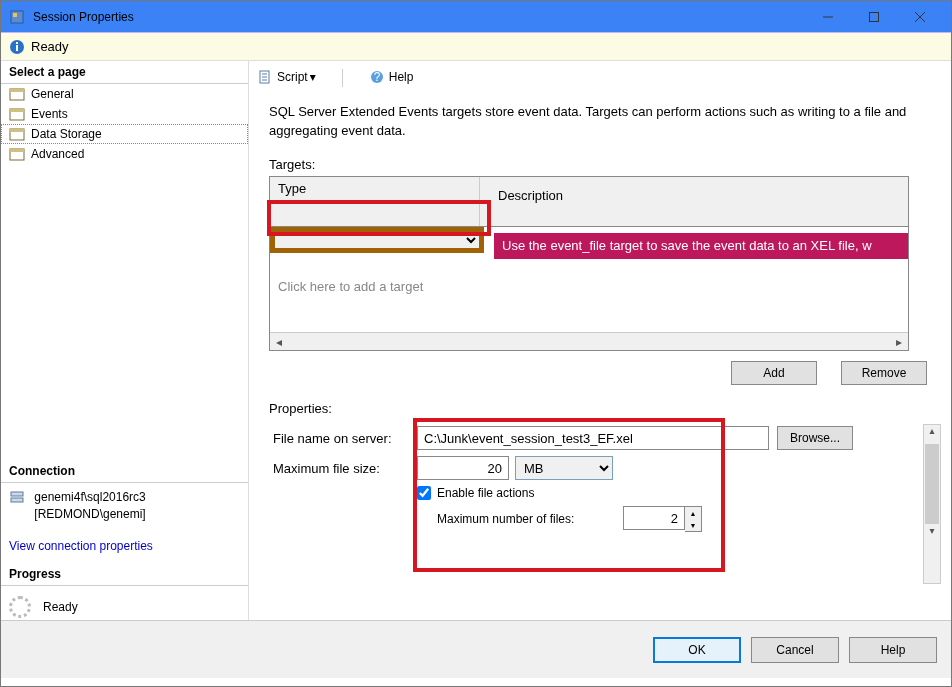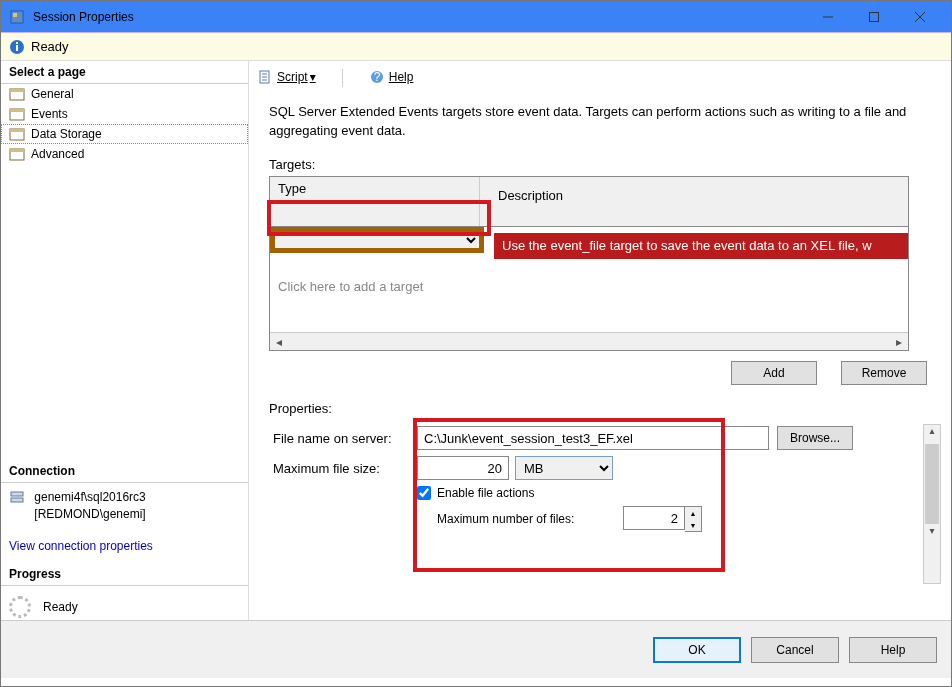--- a/index.html
+++ b/index.html
@@ -31,39 +31,39 @@
 .lsec-fill { flex: 1; background: #fff; }
 .connbox { background: #fff; padding: 6px 8px; }
 .conn-icon { width: 16px; height: 16px; margin-right: 6px; vertical-align: top; display: inline-block; }
 .conn-text { display: inline-block; line-height: 1.4; }
 .linkbox { background: #fff; padding: 10px 8px; }
 .linkbox a { color: #0000cc; cursor: pointer; }
 .progressbox { background: #fff; padding: 10px 8px; display: flex; align-items: center; }
 .spinner { width: 22px; height: 22px; border: 3px dotted #bbb; border-radius: 50%; margin-right: 12px; }
 
 
-.toolbar { padding: 6px 4px; display: flex; align-items: flex-end; gap: 16px; border-bottom: 0; text-decoration: underline; }
+.toolbar { padding: 6px 4px; display: flex; align-items: flex-end; gap: 16px; border-bottom: 0; }
 .toolbtn { display: inline-flex; align-items: center; padding: 2px 4px; cursor: default; }
 .toolbtn .ico { width: 16px; height: 16px; margin-right: 4px; }
 .tooldrop { margin-left: 2px; }
 .toolsep { width: 1px; height: 18px; background: #ccc; margin: 0 6px; }
 
 .rcontent { padding: 4px 14px 4px 10px; flex: 1; position: relative; overflow: hidden; }
 .desc { margin: 6px 0 16px 10px; line-height: 1.45; font-size: 13px; }
 .seclabel { margin: 0 0 4px 10px; font-size: 13px; }
 
 .targettable { margin: 0 0 0 10px; position: relative; }
 .targettable-inner { border: 1px solid #888; width: 640px; }
 .tt-head { display: flex; background: #f0f0f0; border-bottom: 1px solid #888; }
 .tt-head .th { padding: 4px 8px; font-size: 13px; }
 .tt-head .th.type { width: 210px; border-right: 1px solid #ccc; }
 .tt-head .th.desc { flex: 1; }
 .tt-row { display: flex; }
 .tt-row .td.type { width: 214px; position: relative; }
-.tt-row .td.desc { flex: 1; background: #b91c1c; color: #fff; padding: 4px 8px; font-size: 13px; white-space: nowrap; overflow: hidden; }
+.tt-row .td.desc { flex: 1; background: #be185d; color: #fff; padding: 4px 8px; font-size: 13px; white-space: nowrap; overflow: hidden; }
 .tt-row .cmb { width: 100%; height: 24px; border: 5px solid #a16207; font-size: 13px; padding: 8px 4px; background: #f0f0f0; }
 .tt-placeholder { color: #888; padding: 4px 8px; font-size: 13px; }
 .tt-scroll { display: flex; align-items: center; border-top: 1px solid #ccc; height: 18px; background: #f0f0f0; }
 .tt-scroll .arrow { width: 18px; text-align: center; color: #555; }
 .tt-scroll .track { flex: 1; }
 
 .redbox1 { position:absolute; border: 4px solid #d7171f; pointer-events: none; }
 
 .btnrow { display: flex; justify-content: flex-end; gap: 24px; margin: 10px 10px 0 0; }
 .btn { min-width: 86px; height: 24px; border: 1px solid #888; background: #e1e1e1; font-size: 12px; cursor: default; text-align: center; }

